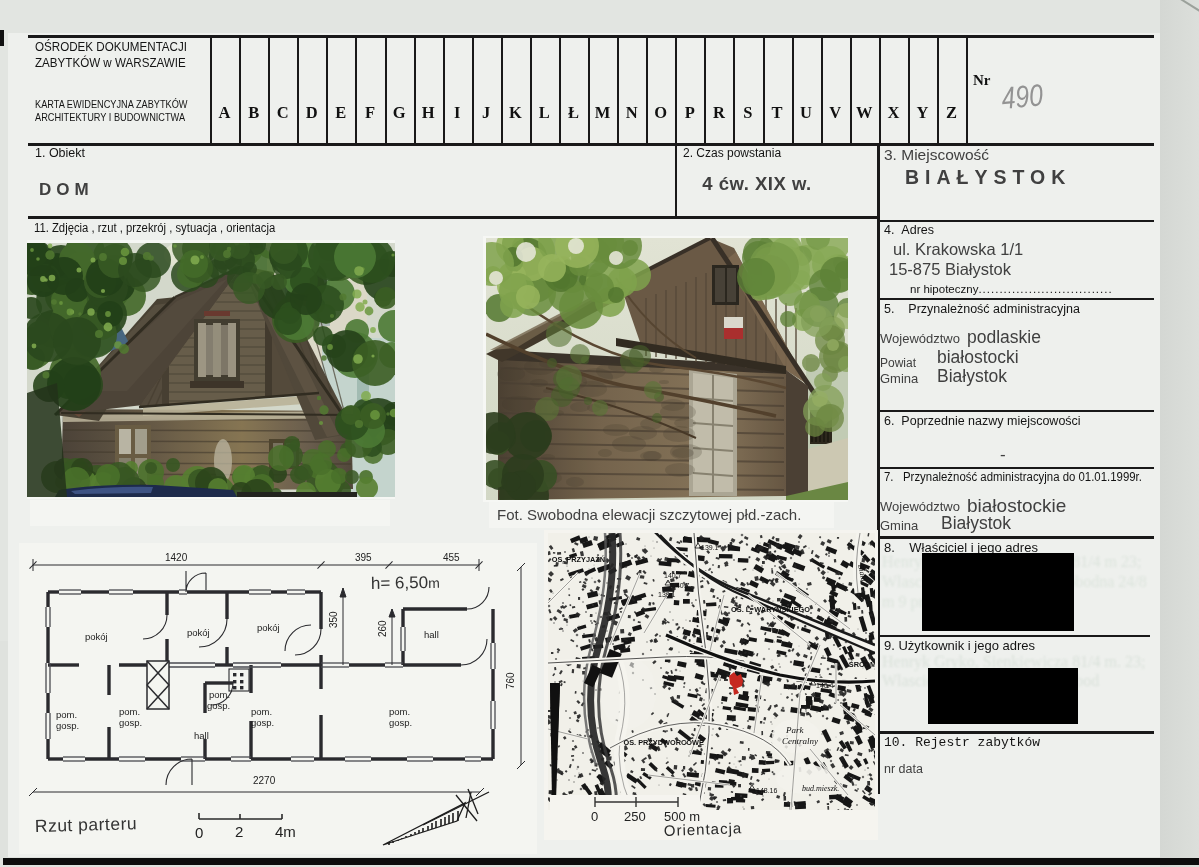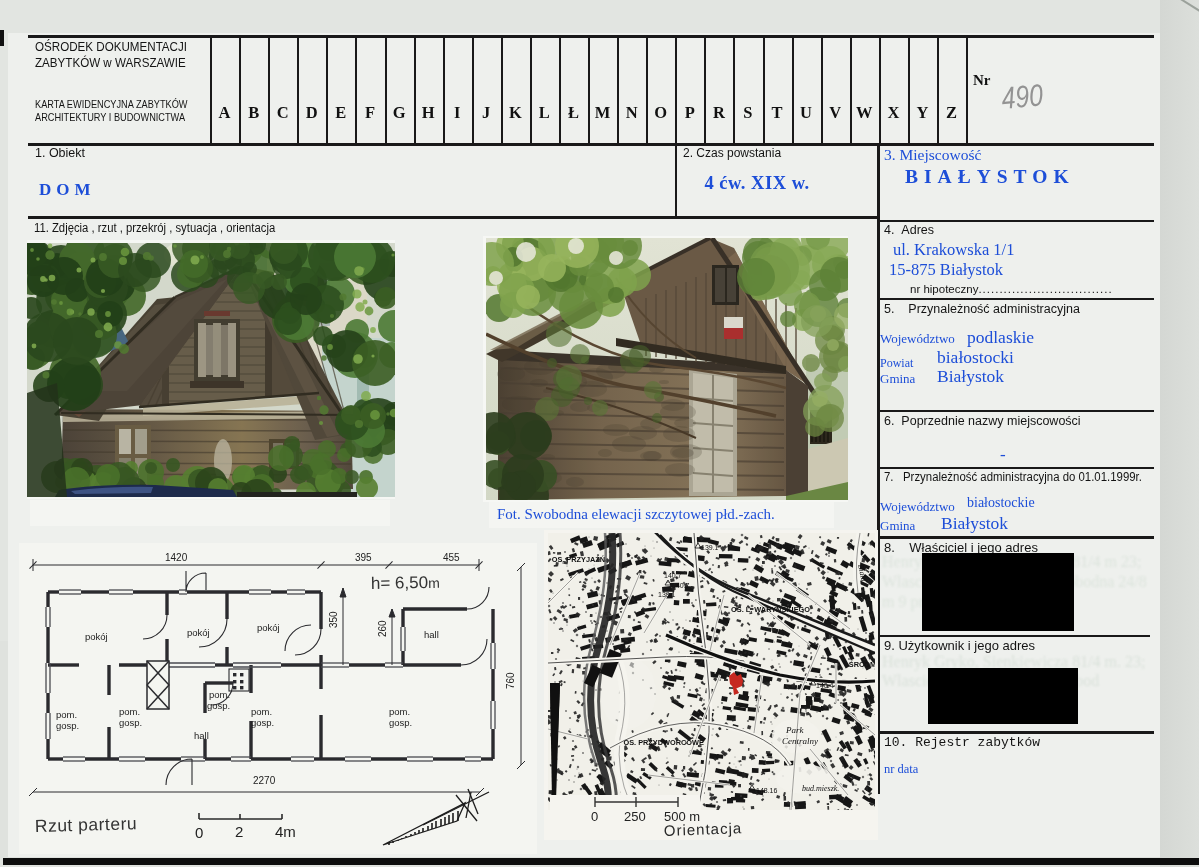--- a/index.html
+++ b/index.html
@@ -5,21 +5,21 @@
 body{width:1199px;height:867px;overflow:hidden;background:#dfe2de;
   font-family:"Liberation Sans",sans-serif;}
 #page{position:relative;width:1199px;height:641px;
   background:#e2e5e1;}
 .abs{position:absolute;}
 .sans{font-family:"Liberation Sans",sans-serif;}
 .serif{font-family:"Liberation Serif",serif;}
 .hl{background:#191919;position:absolute;}
 .vl{background:#191919;position:absolute;}
 .lbl{font-family:"Liberation Sans",sans-serif;color:#141414;}
-.val{font-family:Liberation Serif, serif;color:#1d4ed8;}
+.val{font-family:Liberation Sans, sans-serif;color:#404040;}
 </style></head><body>
 <div id="page">
 
 <div class="abs" style="left:8px;top:33px;width:1152px;height:824px;background:#eef0ed;"></div>
 
 <div class="abs" style="left:1160px;top:0;width:39px;height:867px;background:linear-gradient(90deg,#d4d7d3,#dcdfdb);"></div>
 
 <div class="abs" style="left:0;top:30px;width:4px;height:16px;background:#111;"></div>
 
 <div class="abs" style="left:1170px;top:2px;width:34px;height:2px;background:#9ba19b;transform:rotate(32deg);"></div>
@@ -145,21 +145,21 @@
 
 <div class="abs lbl" style="left:884px;top:414px;font-size:12.5px;">6.&nbsp;&nbsp;Poprzednie nazwy miejscowości</div>
 
 <div class="abs val" style="left:1000px;top:445px;font-size:17px;">-</div>
 
 <div class="hl" style="left:878px;top:467px;width:276px;height:2px;"></div>
 
 <div class="abs lbl" style="left:884px;top:470px;font-size:12px;transform:scaleX(0.95);transform-origin:0 0;white-space:nowrap;">7.&nbsp;&nbsp;&nbsp;Przynależność administracyjna do 01.01.1999r.</div>
 
 <div class="abs val" style="left:880px;top:499px;font-size:13px;">Województwo</div>
-<div class="abs val" style="left:967px;top:495px;font-size:14px;">białostockie</div>
+<div class="abs val" style="left:967px;top:495px;font-size:19px;">białostockie</div>
 
 <div class="abs val" style="left:880px;top:518px;font-size:13px;">Gmina</div>
 <div class="abs val" style="left:941px;top:513px;font-size:17.5px;">Białystok</div>
 
 <div class="hl" style="left:878px;top:536px;width:276px;height:3px;"></div>
 
 <div class="abs lbl" style="left:884px;top:540px;font-size:13px;">8.&nbsp;&nbsp;&nbsp;&nbsp;Właściciel i jego adres</div>
 
 <div class="abs" style="left:922px;top:553px;width:152px;height:78px;background:#000;"></div>
 

